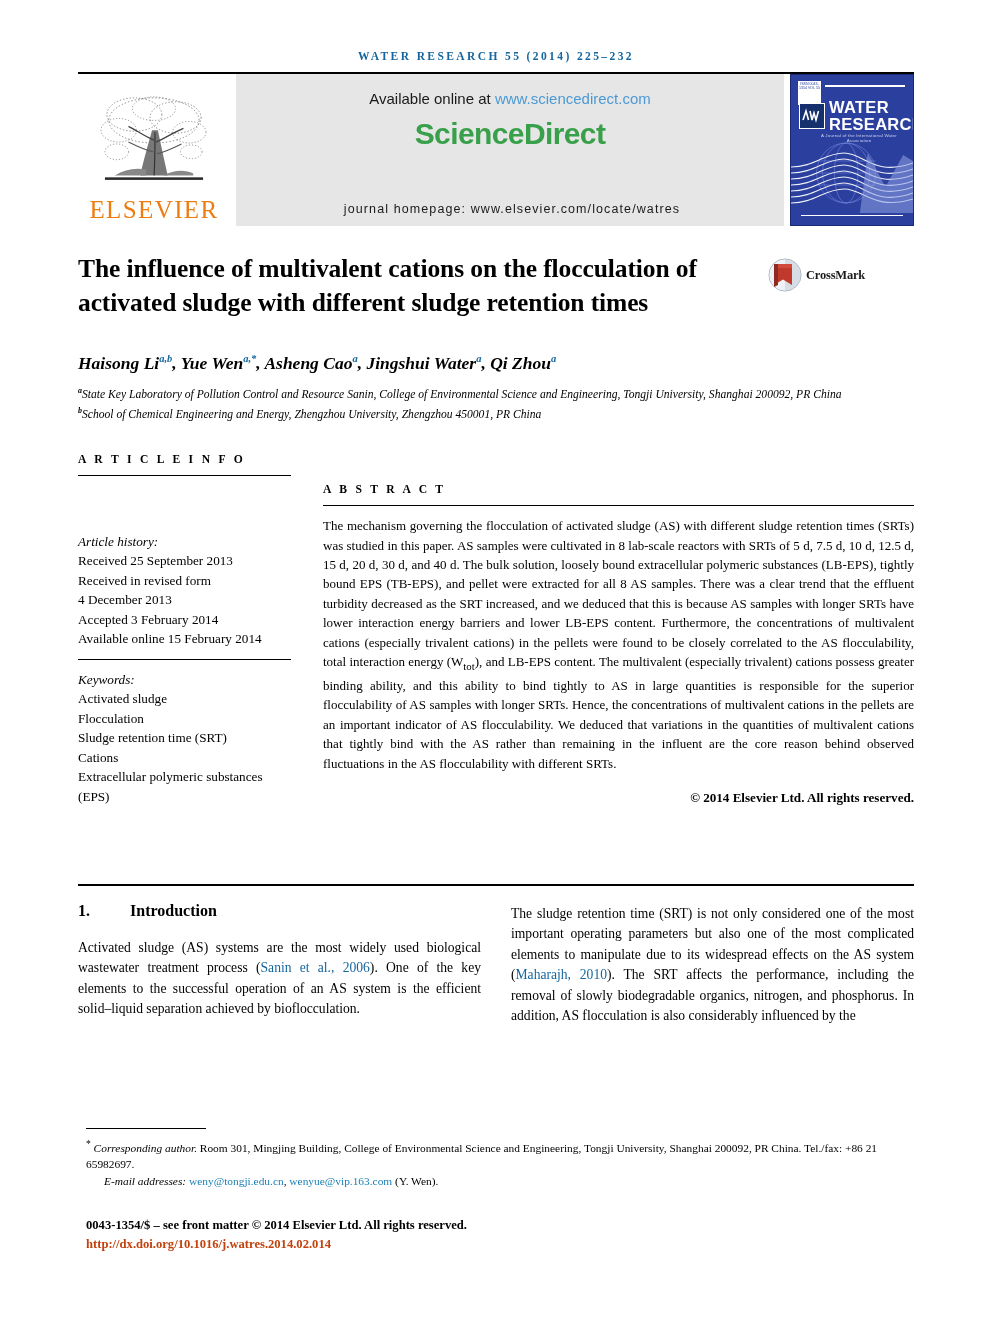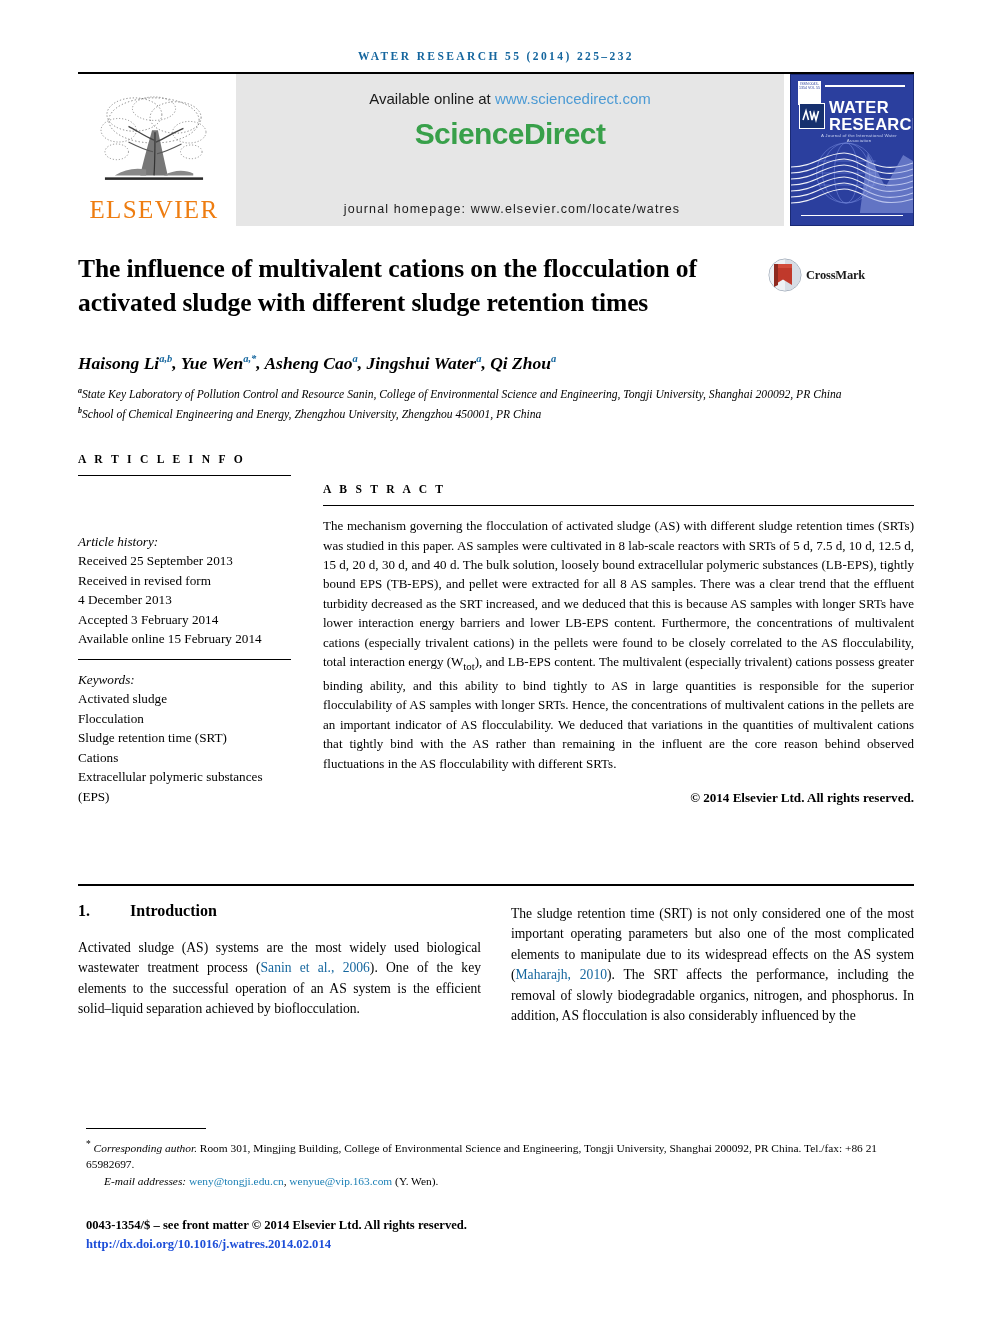--- a/index.html
+++ b/index.html
@@ -374,21 +374,21 @@
   .issn-line {
     font-family: "Liberation Serif", serif;
     font-size: 12.6px;
     font-weight: bold;
     line-height: 17px;
   }
   .doi-line {
     font-family: "Liberation Serif", serif;
     font-size: 12.6px;
     font-weight: bold;
-    color: #1d4ed8;
+    color: #c2410c;
     line-height: 17px;
     margin-top: 2px;
   }
 </style>
 </head>
 <body>
 
 <div class="page">
 
   <div class="running-head">WATER RESEARCH 55 (2014) 225–232</div>

